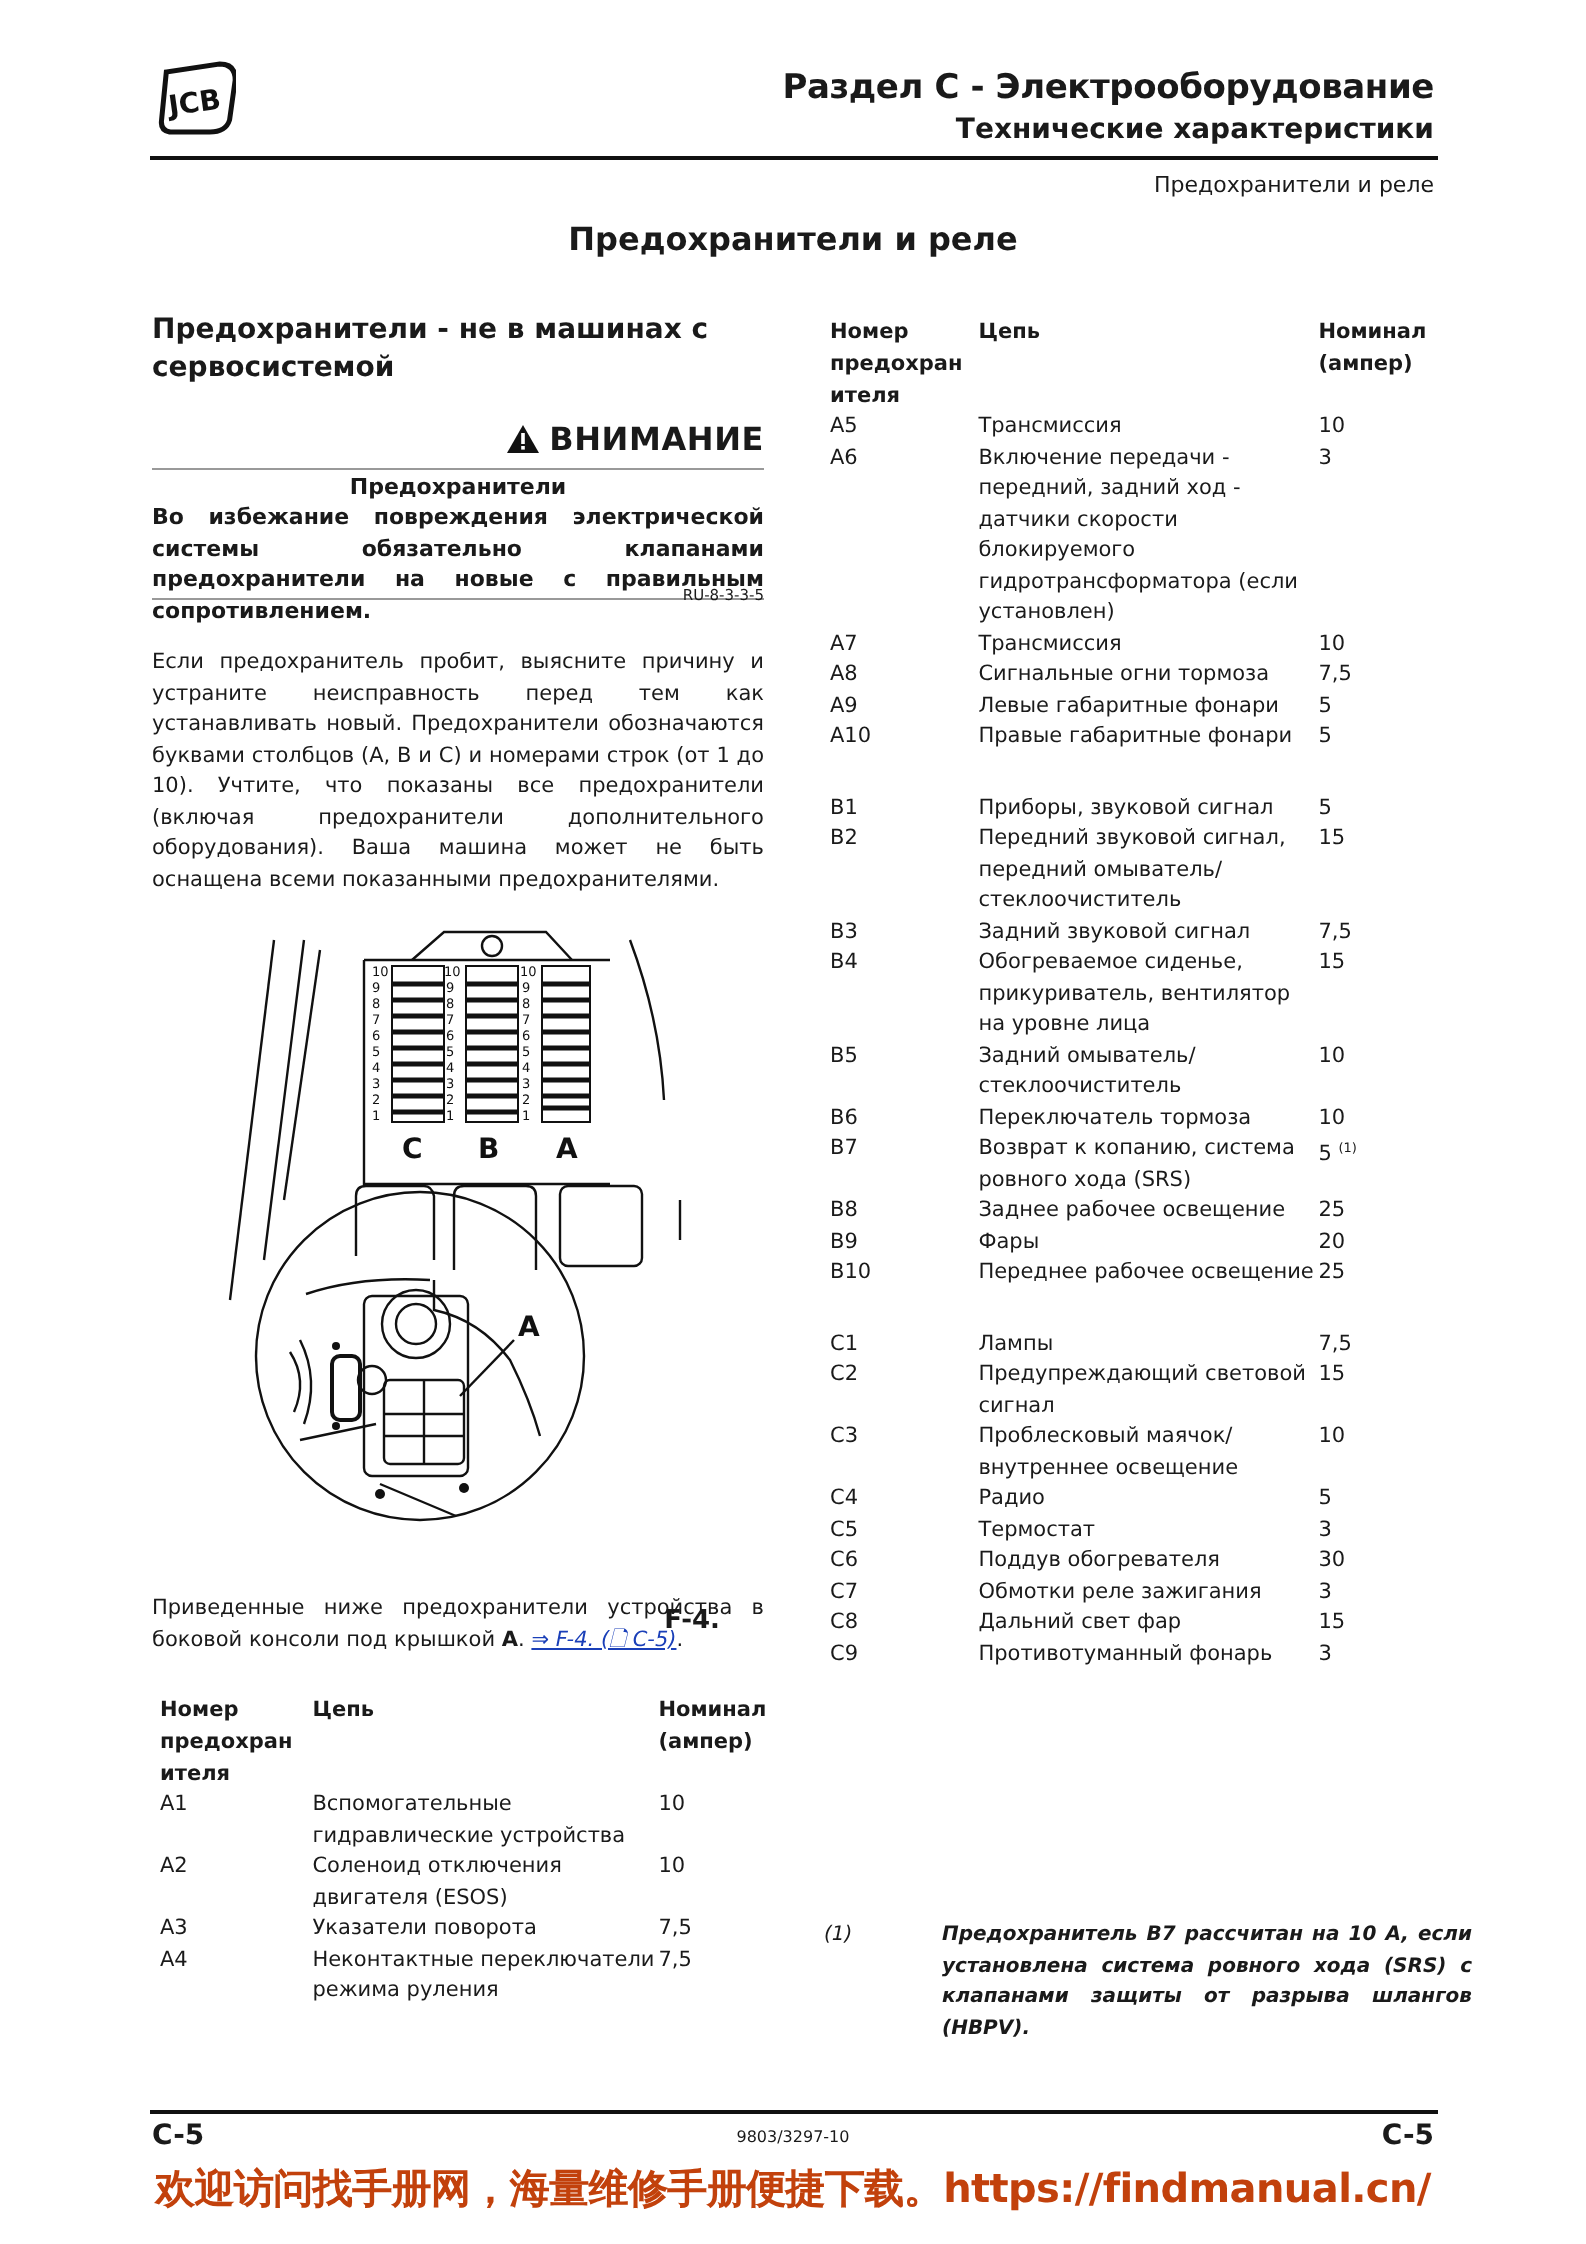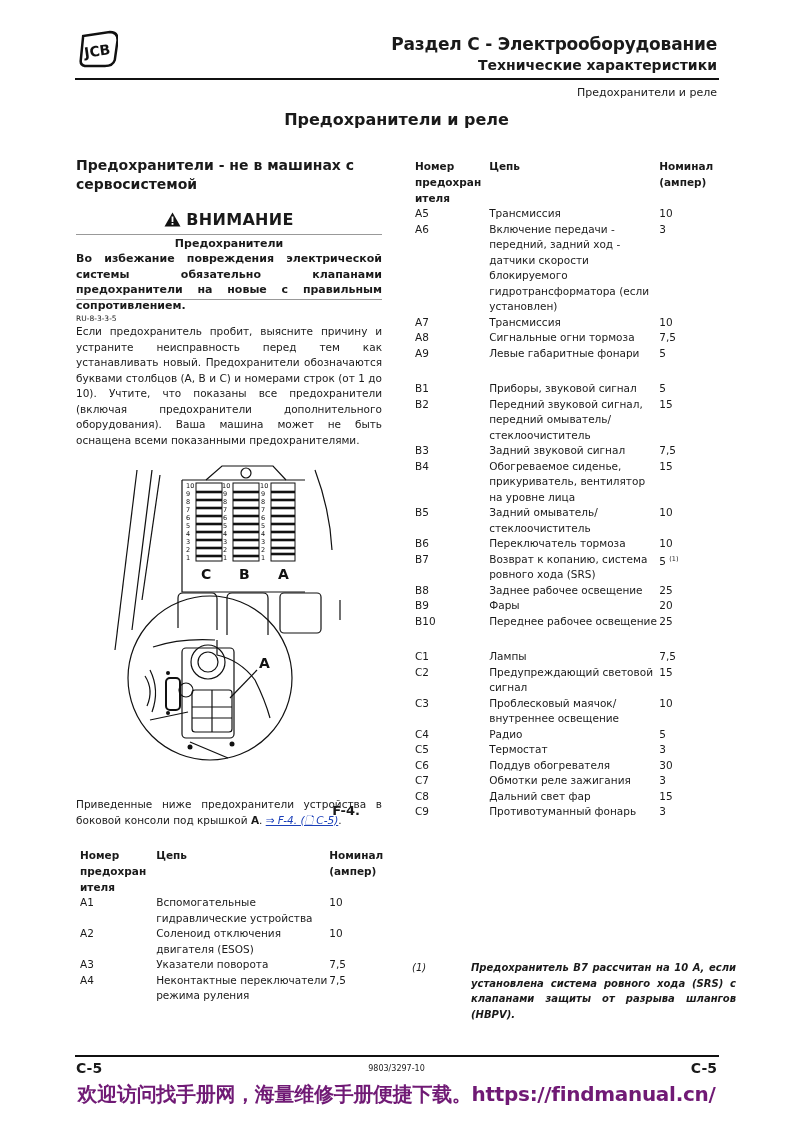--- a/index.html
+++ b/index.html
@@ -11,27 +11,27 @@
   .logo { left:76px; top:30px; width:42px; height:38px; }
   .hdr-title { right:76px; top:34px; font-size:17px; font-weight:bold; white-space:nowrap; letter-spacing:-0.2px; }
   .hdr-sub { right:76px; top:57px; font-size:14px; font-weight:bold; white-space:nowrap; }
   .hdr-rule { left:75px; top:78px; width:644px; height:2px; background:#111; }
   .hdr-crumb { right:76px; top:86px; font-size:11px; white-space:nowrap; }
   .page-title { left:0; width:793px; top:110px; text-align:center; font-size:16px; font-weight:bold; }
 
   
   .left { left:76px; width:306px; }
   .sec-title { top:156px; font-size:14px; font-weight:bold; line-height:19px; }
-  .warn-head { top:210px; text-align:center; font-size:16px; font-weight:bold; letter-spacing:0.3px; }
+  .warn-head { top:210px; text-align:right; font-size:16px; font-weight:bold; letter-spacing:0.3px; }
   .warn-head svg { vertical-align:-2px; margin-right:5px; }
   .warn-rule1 { top:234px; height:1px; background:#999; }
   .warn-sub { top:237px; text-align:center; font-size:11px; font-weight:bold; }
   .warn-body { top:251px; font-size:11px; font-weight:bold; line-height:15.5px; text-align:justify; }
   .warn-rule2 { top:299px; height:1px; background:#999; }
-  .warn-code { top:314px; font-size:7.5px; }
+  .warn-code { top:293px; font-size:7.5px;text-align:right; }
   .intro { top:324px; font-size:10.5px; line-height:15.5px; text-align:justify; }
 
   .figure { left:110px; top:450px; width:250px; height:312px; }
   .fig-caption { left:110px; width:250px; top:767px; text-align:right; font-size:13px; font-weight:bold;margin-top:36px; }
 
   .para2 { top:797px; font-size:10.5px; line-height:15.5px; text-align:justify; }
   .link { color:#1a3fb8; font-weight:normal; font-style:italic; text-decoration:underline; }
 
   table.fuse { border-collapse:collapse; font-size:10.5px; }
   table.fuse th { text-align:left; vertical-align:top; font-weight:bold; padding:0; line-height:16px; font-size:10.5px; }
@@ -45,21 +45,21 @@
 
   .fn { left:412px; top:960px; width:308px; font-size:10px; font-style:italic; line-height:15.5px; }
   .fn-num { position:absolute; left:0; top:0; }
   .fn-txt { position:absolute; left:59px; width:265px; text-align:justify;font-weight:bold; }
 
   
   .ftr-rule { left:75px; top:1055px; width:644px; height:2px; background:#111; }
   .ftr-left { left:76px; top:1060px; font-size:14px; font-weight:bold; }
   .ftr-right { right:76px; top:1060px; font-size:14px; font-weight:bold; }
   .ftr-code { left:0; width:793px; top:1064px; text-align:center; font-size:8px; }
-  .banner { left:0; width:793px; top:1081px; text-align:center; font-size:20px; font-weight:bold; color:#701a75; white-space:nowrap; letter-spacing:-0.3px; }
+  .banner { left:0; width:793px; top:1081px; text-align:center; font-size:20px; font-weight:bold; color:#c2410c; white-space:nowrap; letter-spacing:-0.3px; }
 </style>
 </head>
 <body>
 
 <div class="abs logo">
   <svg width="42" height="38" viewBox="0 0 42 38">
     <path d="M4 6 L30 2 Q38 2 39 10 L39 30 Q38 36 30 36 L10 36 Q5 35 5 30 Z" fill="#fff" stroke="#111" stroke-width="2.5" transform="skewX(-8) translate(4,0)"></path>
     <text x="21" y="26" text-anchor="middle" font-family="'DejaVu Sans', sans-serif" font-weight="bold" font-size="14" fill="#111" transform="rotate(-8 21 19)">JCB</text>
   </svg>
 </div>
@@ -282,20 +282,25 @@
       <tr class="r-gap">
         <td>A8</td>
         <td>Сигнальные огни тормоза</td>
         <td><span>7,5</span></td>
       </tr>
       <tr class="r-gap">
         <td>A9</td>
         <td>Левые габаритные фонари</td>
         <td><span>5</span></td>
       </tr>
+      <tr class="r-gap">
+        <td>A10</td>
+        <td>Правые габаритные фонари</td>
+        <td><span>5</span></td>
+      </tr>
       <tr class="r-gap" style="">
         <td style="padding-top: 20px;">B1</td>
         <td style="padding-top: 20px;">Приборы, звуковой сигнал</td>
         <td style="padding-top: 20px;"><span>5</span></td>
       </tr>
       <tr class="r-gap">
         <td>B2</td>
         <td>Передний звуковой сигнал, передний омыватель/ стеклоочиститель</td>
         <td><span>15</span></td>
       </tr>

